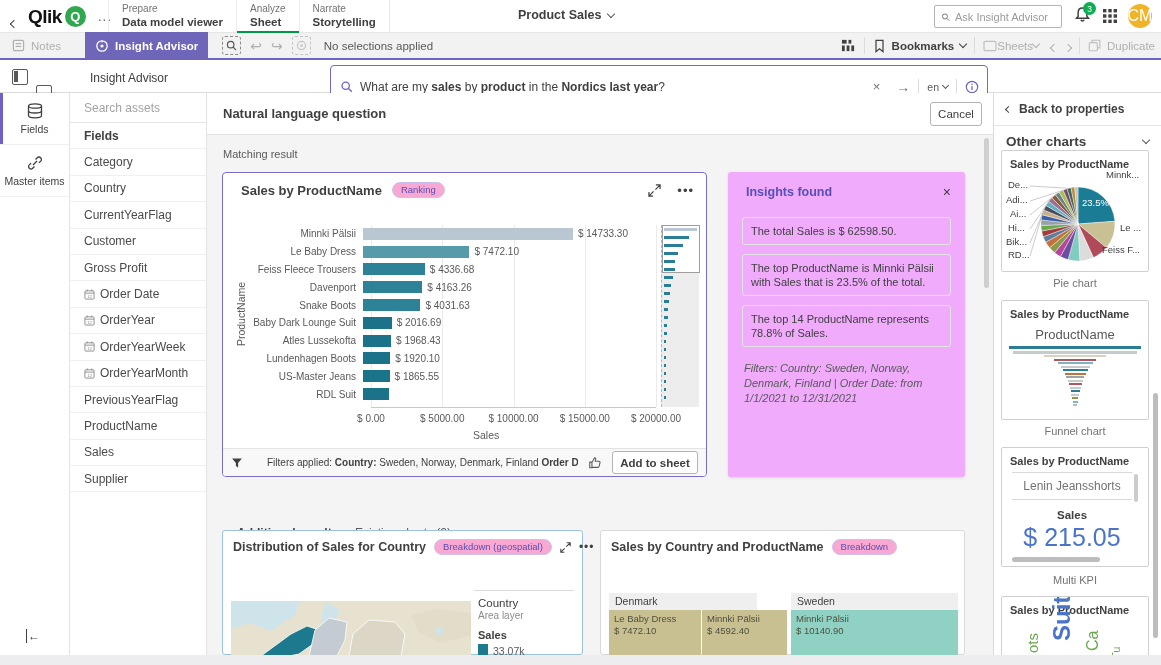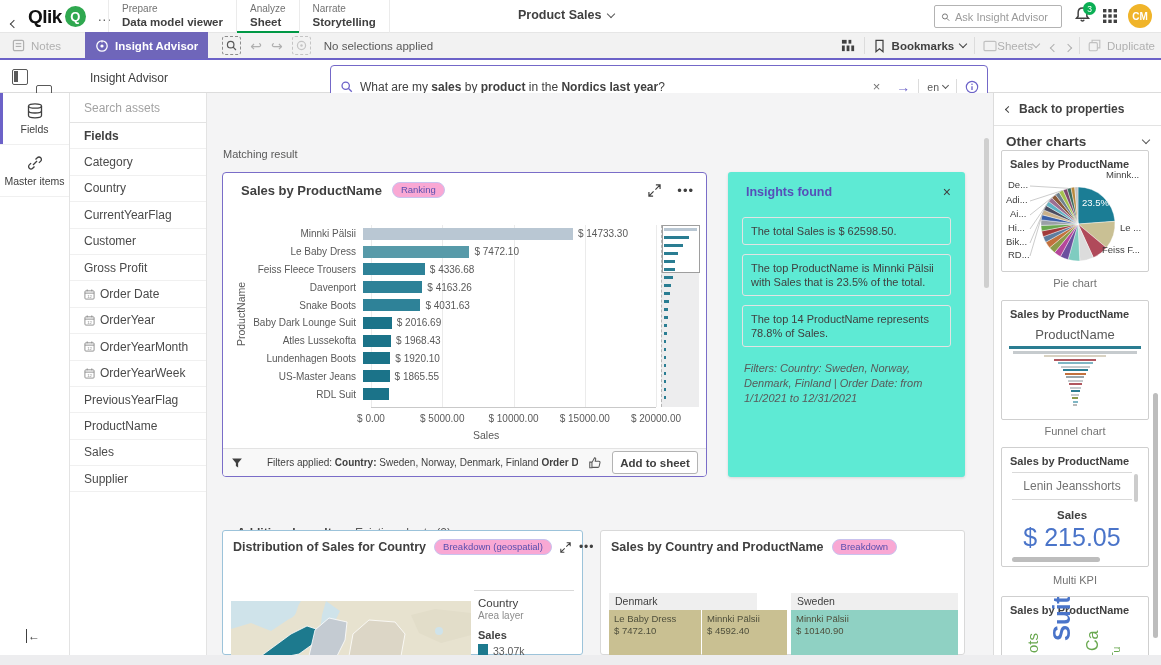--- a/index.html
+++ b/index.html
@@ -51,21 +51,21 @@
   .card { background:#fff; border:1px solid #d9d9d9; border-radius:3px; position:absolute; }
   .result-card { left:15px; top:79px; width:485px; height:305px; border:1.5px solid #7a6dc8; border-radius:4px; background:#fff; }
   .ctitle { font-size:13px; font-weight:bold; color:#404040; }
   .grid-v { position:absolute; top:52px; height:182px; width:1px; background:#ebebeb; }
   .bar-row { position:absolute; left:0; height:17.8px; width:470px; display:flex; align-items:center; }
   .bar-row .ylab { width:140px; text-align:right; padding-right:7px; font-size:10px; color:#595959; white-space:nowrap; overflow:hidden; }
   .bar-row .bar { height:12px; }
   .bar-row .vlab { font-size:10px; color:#595959; margin-left:5px; white-space:nowrap; }
   .xtick { position:absolute; width:80px; text-align:center; font-size:10px; color:#595959; }
   .cfooter { position:absolute; left:0; bottom:0; width:100%; height:28px; background:#f8f8f8; border-top:1px solid #e3e3e3; border-radius:0 0 3px 3px; display:flex; align-items:center; padding:0 8px; }
-  .insights { left:521px; top:79px; width:237px; height:305px; background:#5eead4; box-shadow:0 1px 3px rgba(0,0,0,.12); border-radius:3px; }
+  .insights { left:521px; top:79px; width:237px; height:305px; background:#f0abfc; box-shadow:0 1px 3px rgba(0,0,0,.12); border-radius:3px; }
   .icard { border:1px solid #e3e3e3; border-radius:3px; padding:6px 8px; font-size:11px; color:#404040; margin:0 14px 9px 14px; line-height:14px; }
   .tab { position:absolute; font-size:12px; color:#595959; padding-bottom:18px; cursor:pointer;margin-top:33px; }
   .tab.active { color:#404040; font-weight:bold; border-bottom:3px solid #6c62c8; }
   .tm-head { height:17px; background:#efefef; font-size:10.5px; color:#404040; padding:2px 0 0 6px; }
   .tm-cell { position:absolute; top:17px; padding:3px 5px; font-size:9.5px; line-height:12px; color:#4f4f3c; }
   
   .rightbar { left:993px; top:93px; width:168px; height:562px; background:#fff; border-left:1px solid #dcdcdc; overflow:hidden; }
   .scard { position:absolute; left:7px; width:148px; background:#fff; border:1px solid #cfcfcf; border-radius:2px; overflow:hidden; cursor:pointer; }
   .scap { position:absolute; left:0; width:162px; text-align:center; font-size:11px; color:#737373; }
   .sctitle { font-size:11px; font-weight:bold; color:#404040; padding:7px 0 0 8px; }
@@ -126,21 +126,21 @@
           <rect x="11.6" y="1" width="3.4" height="3.4"></rect>
           <rect x="1" y="6.3" width="3.4" height="3.4"></rect>
           <rect x="6.3" y="6.3" width="3.4" height="3.4"></rect>
           <rect x="11.6" y="6.3" width="3.4" height="3.4"></rect>
           <rect x="1" y="11.6" width="3.4" height="3.4"></rect>
           <rect x="6.3" y="11.6" width="3.4" height="3.4"></rect>
           <rect x="11.6" y="11.6" width="3.4" height="3.4"></rect>
         </g>
     </svg>
   </div>
-  <div class="a" style="left:1128px;top:4px;width:24px;height:24px;border-radius:50%;background:#f0b429;color:#fff;font-size:10px;font-weight:bold;display:flex;align-items:center;justify-content:center;">CM</div>
+  <div class="a" style="left:1128px;top:4px;width:24px;height:24px;border-radius:50%;background:#f0b429;color:#fff;font-size:16px;font-weight:normal;display:flex;align-items:center;justify-content:center;">CM</div>
 </div>
 
 <div class="a toolbar2 f">
   <div class="tbtn disab" style="margin-left:2px;">
     <svg width="13" height="13" viewBox="0 0 14 14">
         <rect x="1.5" y="1.5" width="11" height="11" rx="1.5" fill="none" stroke="#b0b0b0" stroke-width="1.3"></rect>
         <line x1="4" y1="5" x2="10" y2="5" stroke="#b0b0b0" stroke-width="1.2"></line>
         <line x1="4" y1="8" x2="10" y2="8" stroke="#b0b0b0" stroke-width="1.2"></line>
       </svg>
     <span>Notes</span>
@@ -310,50 +310,54 @@
       <div class="asset-row">
         <span style="display: inline-flex;">
           <svg width="11" height="11" viewBox="0 0 12 12">
             <rect x="1" y="2" width="10" height="9" rx="1" fill="none" stroke="#8a8a8a"></rect>
             <line x1="1" y1="4.5" x2="11" y2="4.5" stroke="#8a8a8a"></line>
             <line x1="3.5" y1="0.5" x2="3.5" y2="2.5" stroke="#8a8a8a"></line>
             <line x1="8.5" y1="0.5" x2="8.5" y2="2.5" stroke="#8a8a8a"></line>
             <text x="6" y="9.6" font-size="4.6" fill="#8a8a8a" text-anchor="middle">12</text>
           </svg>
         </span>
-        <span>OrderYearMonth</span>
+        <span>OrderYearWeek</span>
       </div>
       <div class="asset-row">
         <span style="display: inline-flex;">
           <svg width="11" height="11" viewBox="0 0 12 12">
             <rect x="1" y="2" width="10" height="9" rx="1" fill="none" stroke="#8a8a8a"></rect>
             <line x1="1" y1="4.5" x2="11" y2="4.5" stroke="#8a8a8a"></line>
             <line x1="3.5" y1="0.5" x2="3.5" y2="2.5" stroke="#8a8a8a"></line>
             <line x1="8.5" y1="0.5" x2="8.5" y2="2.5" stroke="#8a8a8a"></line>
             <text x="6" y="9.6" font-size="4.6" fill="#8a8a8a" text-anchor="middle">12</text>
           </svg>
         </span>
-        <span>OrderYearWeek</span>
+        <span>OrderYearMonth</span>
       </div>
       <div class="asset-row">
         <span>PreviousYearFlag</span>
       </div>
       <div class="asset-row">
         <span>ProductName</span>
       </div>
       <div class="asset-row">
         <span>Sales</span>
       </div>
       <div class="asset-row">
         <span>Supplier</span>
       </div>
     </div>
 </div>
 
 <div class="a main">
+  <div class="mheader">
+    <span class="a" style="left:16px;top:13px;font-size:13px;font-weight:bold;">Natural language question</span>
+    <button class="btn a" style="left:723px;top:9px;width:52px;height:24px;">Cancel</button>
+  </div>
   <span class="a" style="left:16px;top:55px;font-size:11px;color:#595959;">Matching result</span>
 
   <div class="scrollbar" style="left:777px;top:45px;width:5px;height:150px;background:#cfcfcf;"></div>
 
   <div class="a result-card">
     <div class="f" style="padding:9px 12px 0 18px;gap:10px;">
       <span class="ctitle">Sales by ProductName</span>
       <span class="pill">Ranking</span>
       <span style="margin-left:auto;">
         <svg width="13" height="13" viewBox="0 0 14 14">

